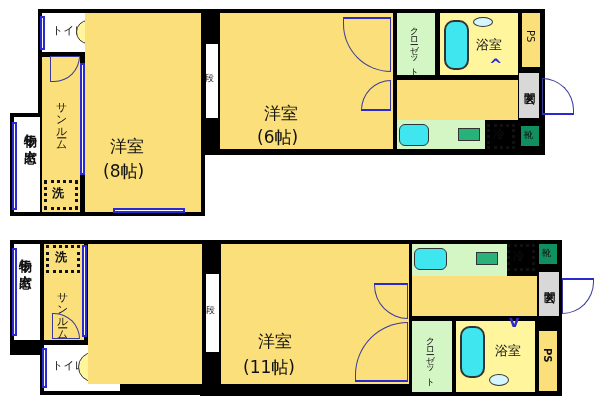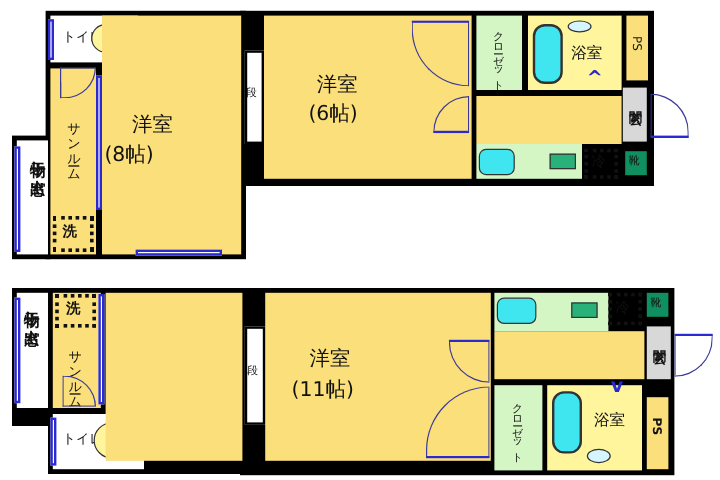--- a/index.html
+++ b/index.html
@@ -6,21 +6,21 @@
   body{width:600px;height:400px;position:relative;overflow:hidden;font-family:"DejaVu Sans",sans-serif;}
   .abs{position:absolute;box-sizing:border-box;}
   .wall{background:#000;}
   .room{background:#fbdf7a;}
   .white{background:#fff;}
   .green{background:#d4f5c4;}
   .lyellow{background:#fff59d;}
   .gray{background:#d8d8d8;}
   .lbl{position:absolute;color:#111;text-align:center;line-height:1.15;}
   .vtext{writing-mode:vertical-rl;text-orientation:mixed;}
-  .bigl{font-size:17px;}
+  .bigl{font-size:17px;margin-top:42px;}
   .sm{font-size:10px;}
   .win{position:absolute;background:#fff;border:2px solid #2a2ad0;box-sizing:border-box;}
   .tub{position:absolute;background:#3fe6f0;border:2px solid #333;border-radius:10px;box-sizing:border-box;}
   .sink{position:absolute;background:#3fe6f0;border:1px solid #333;border-radius:6px;box-sizing:border-box;}
   .stove{position:absolute;background:#28b27a;border:1px solid #333;box-sizing:border-box;}
   .dotted{position:absolute;border:3px dotted #111;box-sizing:border-box;}
   .shoe{position:absolute;background:#109060;box-sizing:border-box;}
   .door{position:absolute;border:1px solid #3a3a9a;box-sizing:border-box;}
 </style>
 </head>
@@ -43,21 +43,21 @@
 
   <div class="abs room" style="left:42px;top:57px;width:38px;height:155px;"></div>
   <div class="lbl vtext sm" style="left:54px;top:95px;font-size:11px;">サンルーム</div>
   <div class="dotted" style="left:44px;top:180px;width:34px;height:30px;"></div>
   <div class="lbl sm" style="left:52px;top:187px;font-size:12px;font-weight:bold;">洗</div>
   <div class="door" style="left:50px;top:56px;width:30px;height:26px;border-radius:0 0 28px 0;"></div>
   <div class="win" style="left:80px;top:63px;width:5px;height:112px;"></div>
 
   <div class="abs room" style="left:85px;top:13px;width:116px;height:199px;"></div>
   <div class="lbl bigl" style="left:110px;top:95px;">洋室</div>
-  <div class="lbl bigl" style="left:87px;top:120px;">(8帖)</div>
+  <div class="lbl bigl" style="left:103px;top:120px;">(8帖)</div>
   <div class="win" style="left:113px;top:208px;width:72px;height:5px;"></div>
 
   <div class="abs white" style="left:204px;top:42px;width:16px;height:78px;border:2px solid #000;"></div>
   <div class="lbl sm" style="left:205px;top:73px;font-size:9px;">段</div>
 
   <div class="abs room" style="left:220px;top:13px;width:173px;height:136px;"></div>
   <div class="lbl bigl" style="left:264px;top:62px;">洋室</div>
   <div class="lbl bigl" style="left:257px;top:86px;">(6帖)</div>
   <div class="door" style="left:343px;top:17px;width:48px;height:55px;border-radius:0 0 0 48px;border-top:2px solid #2a2ad0;"></div>
   <div class="door" style="left:361px;top:80px;width:30px;height:31px;border-radius:30px 0 0 0;border-bottom:2px solid #2a2ad0;"></div>

